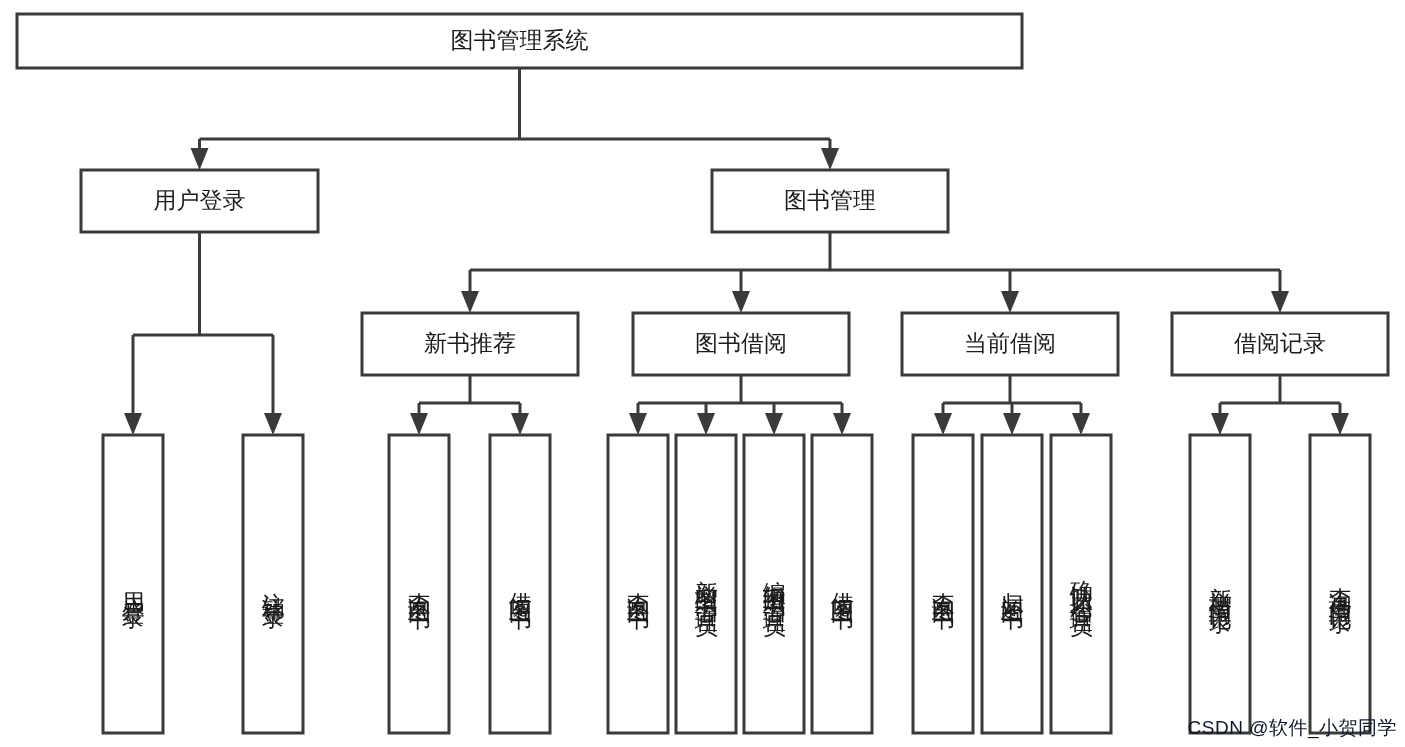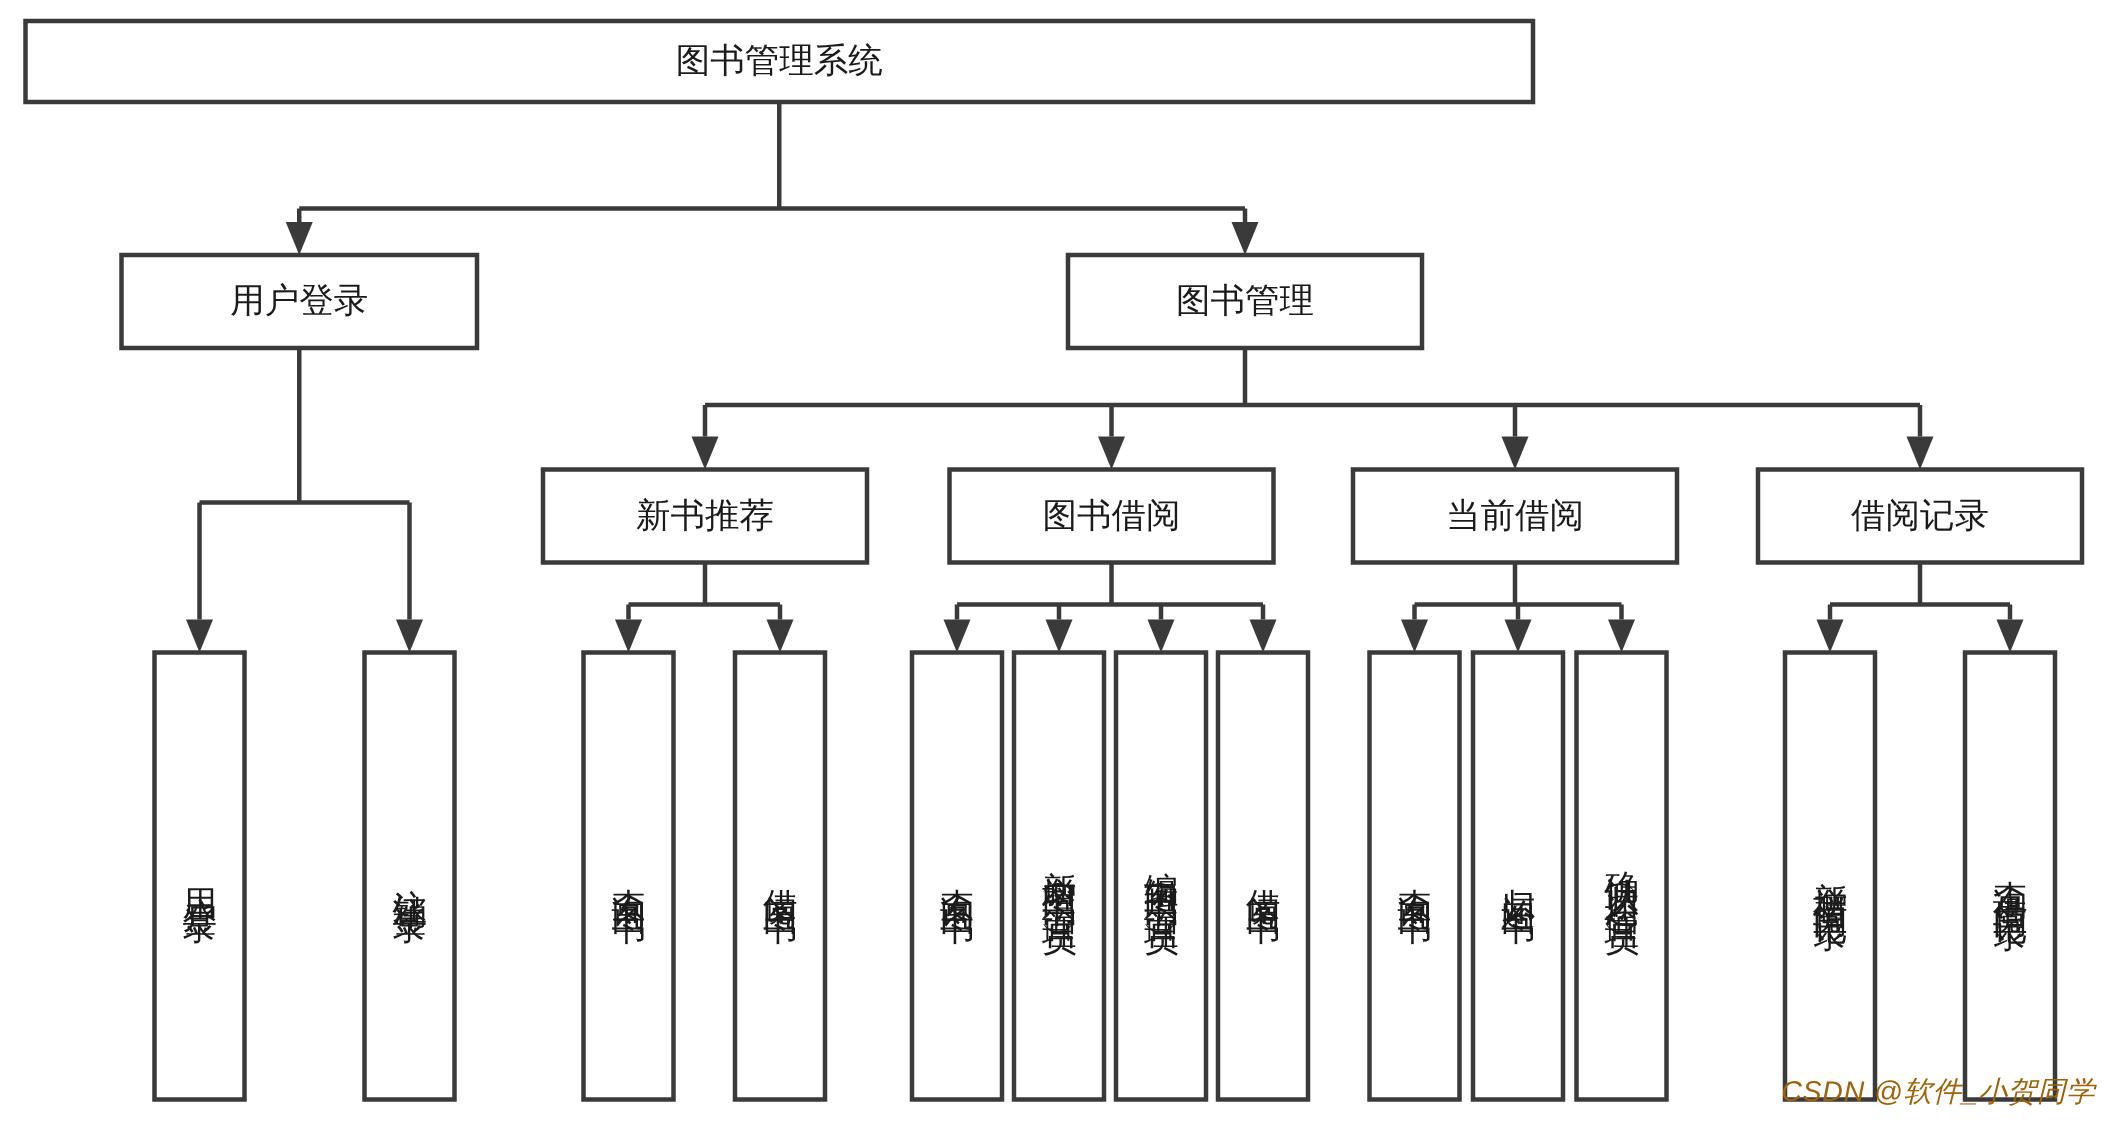--- a/index.html
+++ b/index.html
@@ -64,24 +64,23 @@
     color: #1b1b1b;
     white-space: nowrap;
     pointer-events: none;
   }
   .watermark {
     position: absolute;
     right: 8px;
     bottom: 6px;
     font-family: "Liberation Sans", "DejaVu Sans", sans-serif;
     font-size: 19px;
-    color: #a16207;
+    color: #0f172a;
     letter-spacing: 0.5px;
     white-space: nowrap;
-    font-style: italic;
   }
 </style>
 </head>
 <body>
 
 <div id="diagram-root">
 
   <svg class="diagram-canvas" viewBox="0 0 1405 747">
     <g id="connector-layer">
         <line x1="519.5" y1="68" x2="519.5" y2="139" class="connector"></line>

